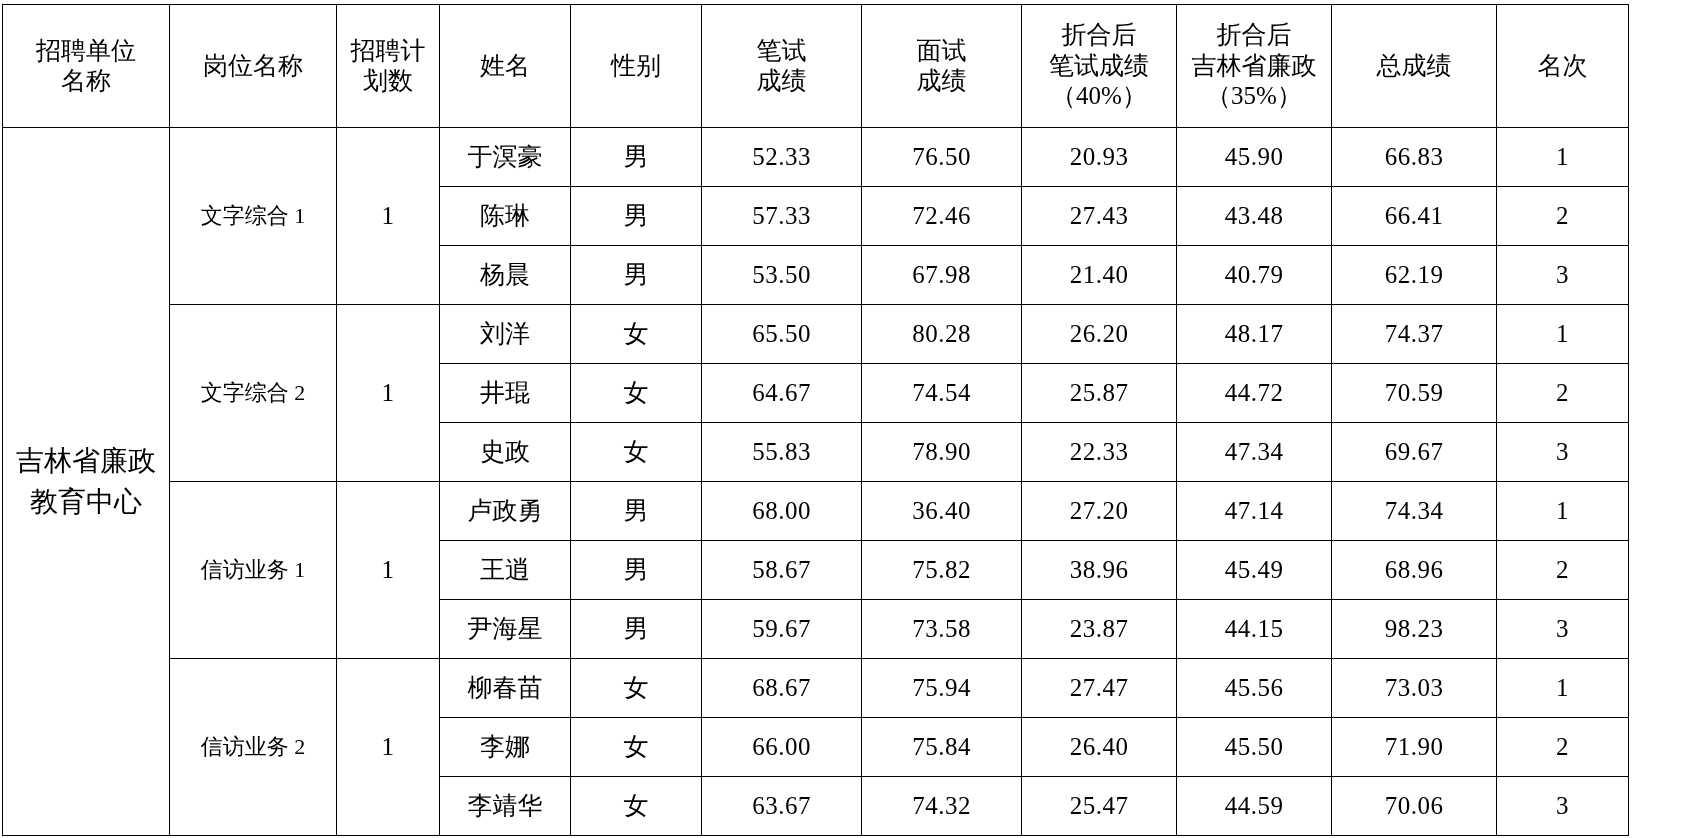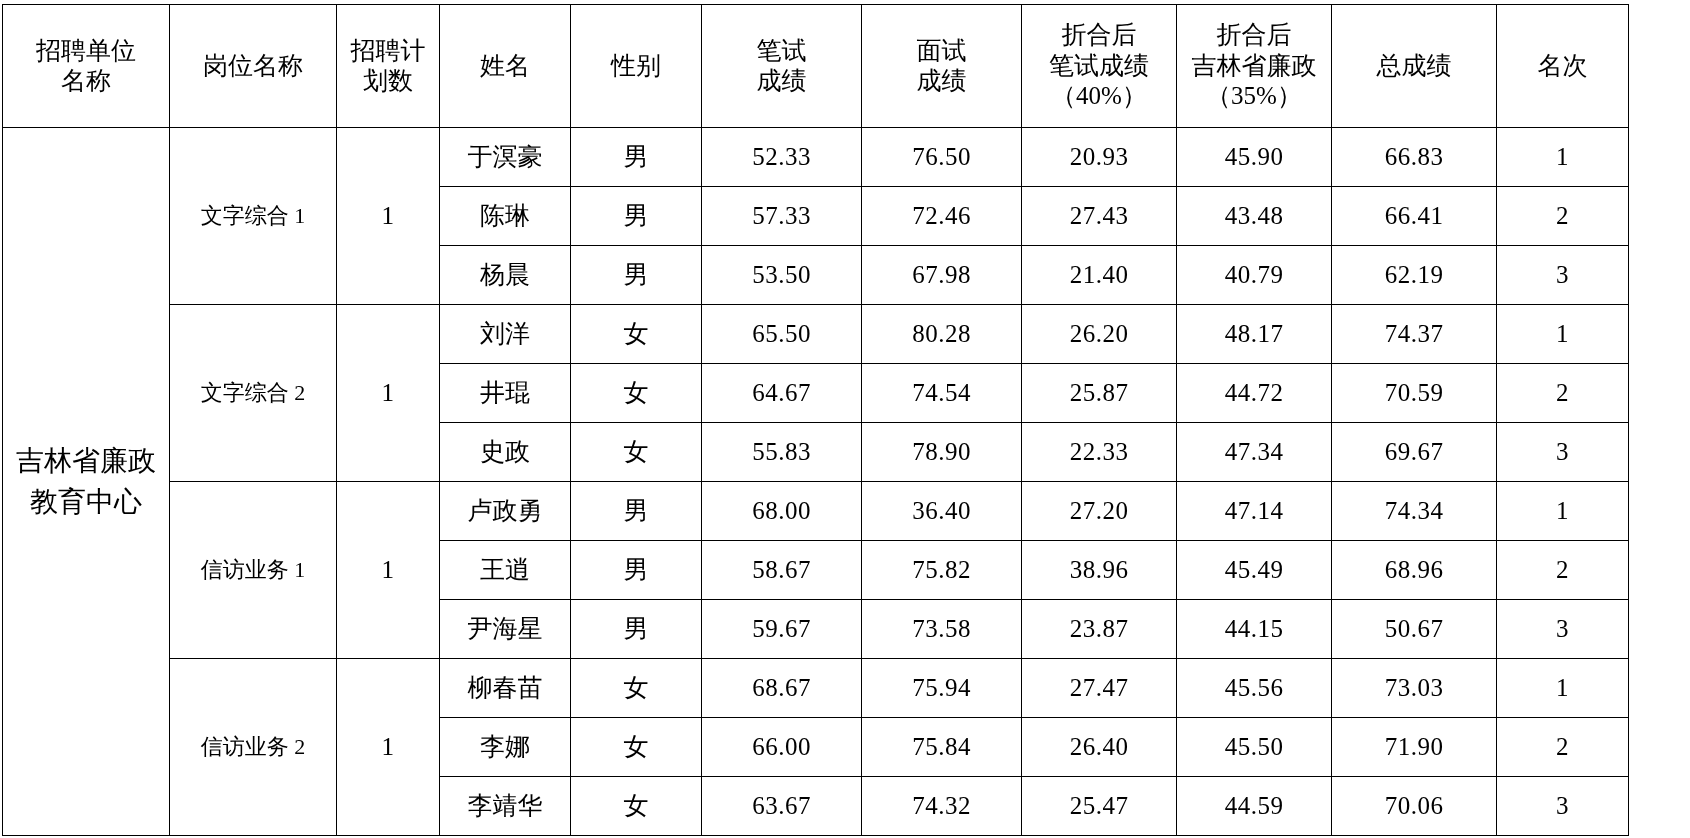--- a/index.html
+++ b/index.html
@@ -215,21 +215,21 @@
         <td class="num-cell">68.96</td>
         <td class="num-cell">2</td>
       </tr>
       <tr>
         <td>尹海星</td>
         <td>男</td>
         <td class="num-cell">59.67</td>
         <td class="num-cell">73.58</td>
         <td class="num-cell">23.87</td>
         <td class="num-cell">44.15</td>
-        <td class="num-cell">50.67</td>
+        <td class="num-cell">98.23</td>
         <td class="num-cell">3</td>
       </tr>
 
       <tr>
         <td class="post-cell" rowspan="3">信访业务 2</td>
         <td class="num-cell" rowspan="3">1</td>
         <td>柳春苗</td>
         <td>女</td>
         <td class="num-cell">68.67</td>
         <td class="num-cell">75.94</td>

